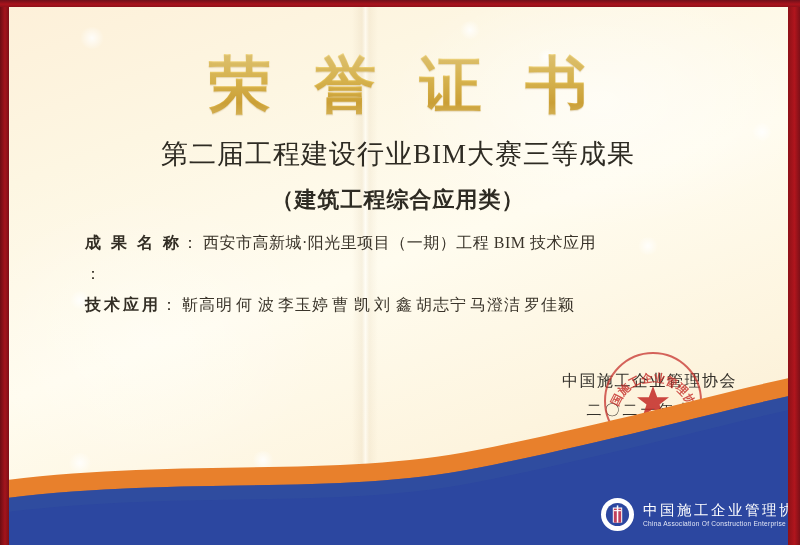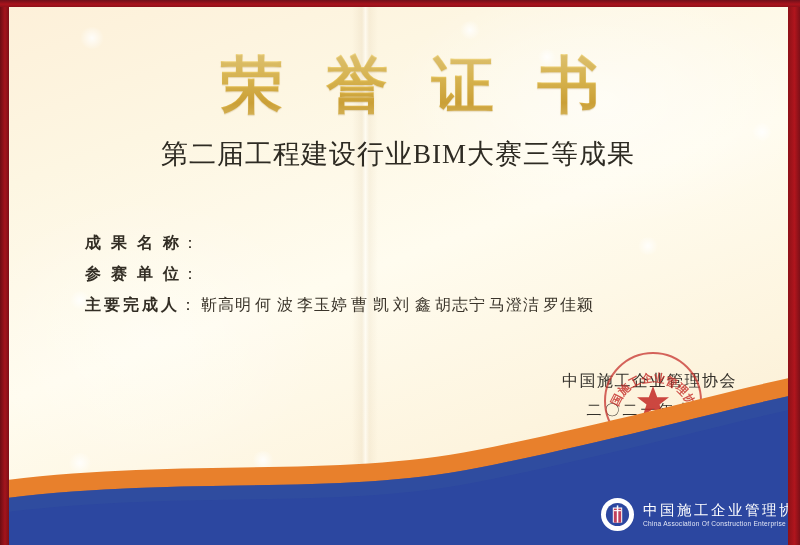--- a/index.html
+++ b/index.html
@@ -83,21 +83,20 @@
     letter-spacing: 14px;
     font-weight: 700;
     text-indent: 14px;
     color: #e3c25f;
     background: linear-gradient(to bottom, #f3dc90 0%, #e7c458 45%, #d9ad3c 75%, #e9cc74 100%);
     -webkit-background-clip: text;
     background-clip: text;
     -webkit-text-fill-color: transparent;
     text-shadow: 0 1px 1px rgba(160,120,40,0.25);
     z-index: 6;
-    padding-left: 12px;
   }
   .subtitle {
     position: absolute;
     left: 0; top: 132px;
     width: 782px;
     text-align: center;
     font-size: 27px;
     line-height: 34px;
     font-weight: 400;
     letter-spacing: 1px;
@@ -264,35 +263,36 @@
     <div class="glare" style="left:530px;top:44px;width:20px;height:16px;"></div>
     <div class="glare" style="left:744px;top:118px;width:22px;height:18px;"></div>
     <div class="glare" style="left:62px;top:286px;width:22px;height:18px;"></div>
     <div class="glare" style="left:630px;top:232px;width:22px;height:18px;"></div>
     <div class="glare" style="left:60px;top:448px;width:26px;height:20px;"></div>
     <div class="glare" style="left:244px;top:446px;width:24px;height:18px;"></div>
 
     <div class="title">荣 誉 证 书</div>
 
     <div class="subtitle">第二届工程建设行业BIM大赛三等成果</div>
+    <div class="subtitle2">（建筑工程综合应用类）</div>
 
     <div class="fields">
 
       <div class="field-row">
         <span class="field-label">成 果 名 称</span>
         <span class="field-colon">：</span>
+        <span class="field-value">西安市高新城·阳光里项目（一期）工程 BIM 技术应用</span>
       </div>
 
       <div class="field-row">
-        <span class="field-label">参 赛 单 位</span>
         <span class="field-colon">：</span>
       </div>
 
       <div class="field-row">
-        <span class="field-label">主要完成人</span>
+        <span class="field-label">技术应用</span>
         <span class="field-colon">：</span>
         <span class="field-value names">
           <span class="name-item">靳高明</span>
           <span class="name-item">何 波</span>
           <span class="name-item">李玉婷</span>
           <span class="name-item">曹 凯</span>
           <span class="name-item">刘 鑫</span>
           <span class="name-item">胡志宁</span>
           <span class="name-item">马澄洁</span>
           <span class="name-item">罗佳颖</span>

